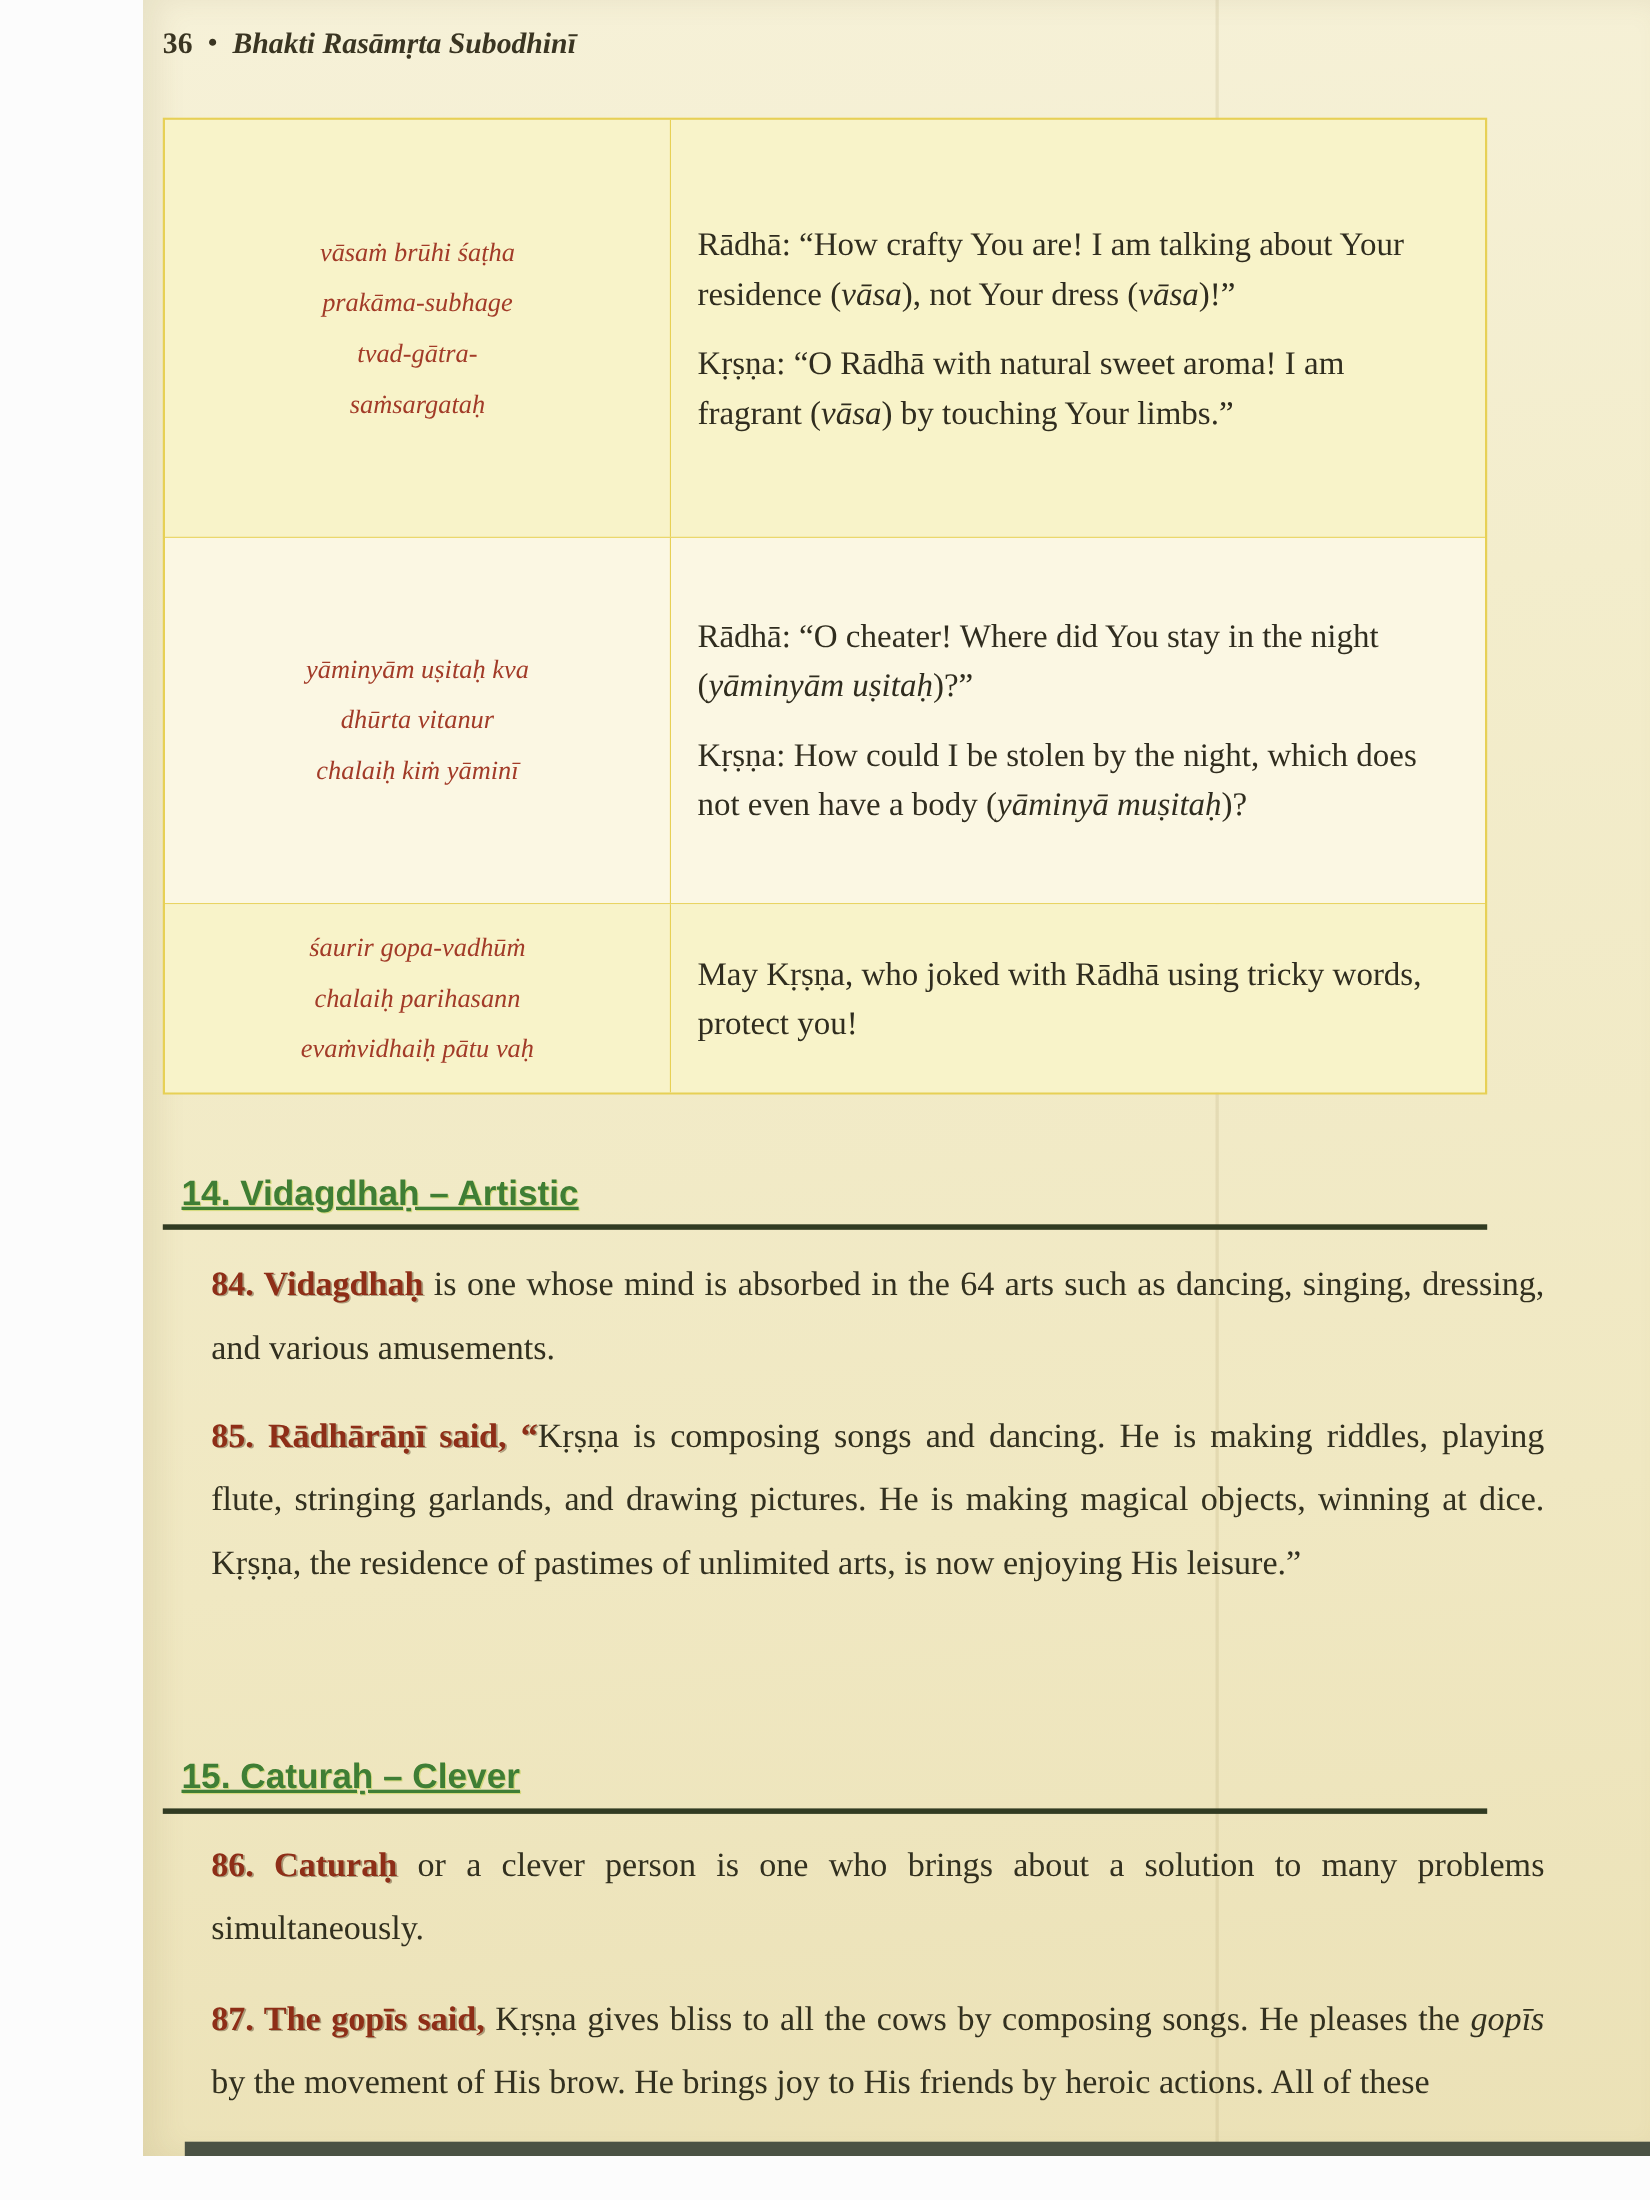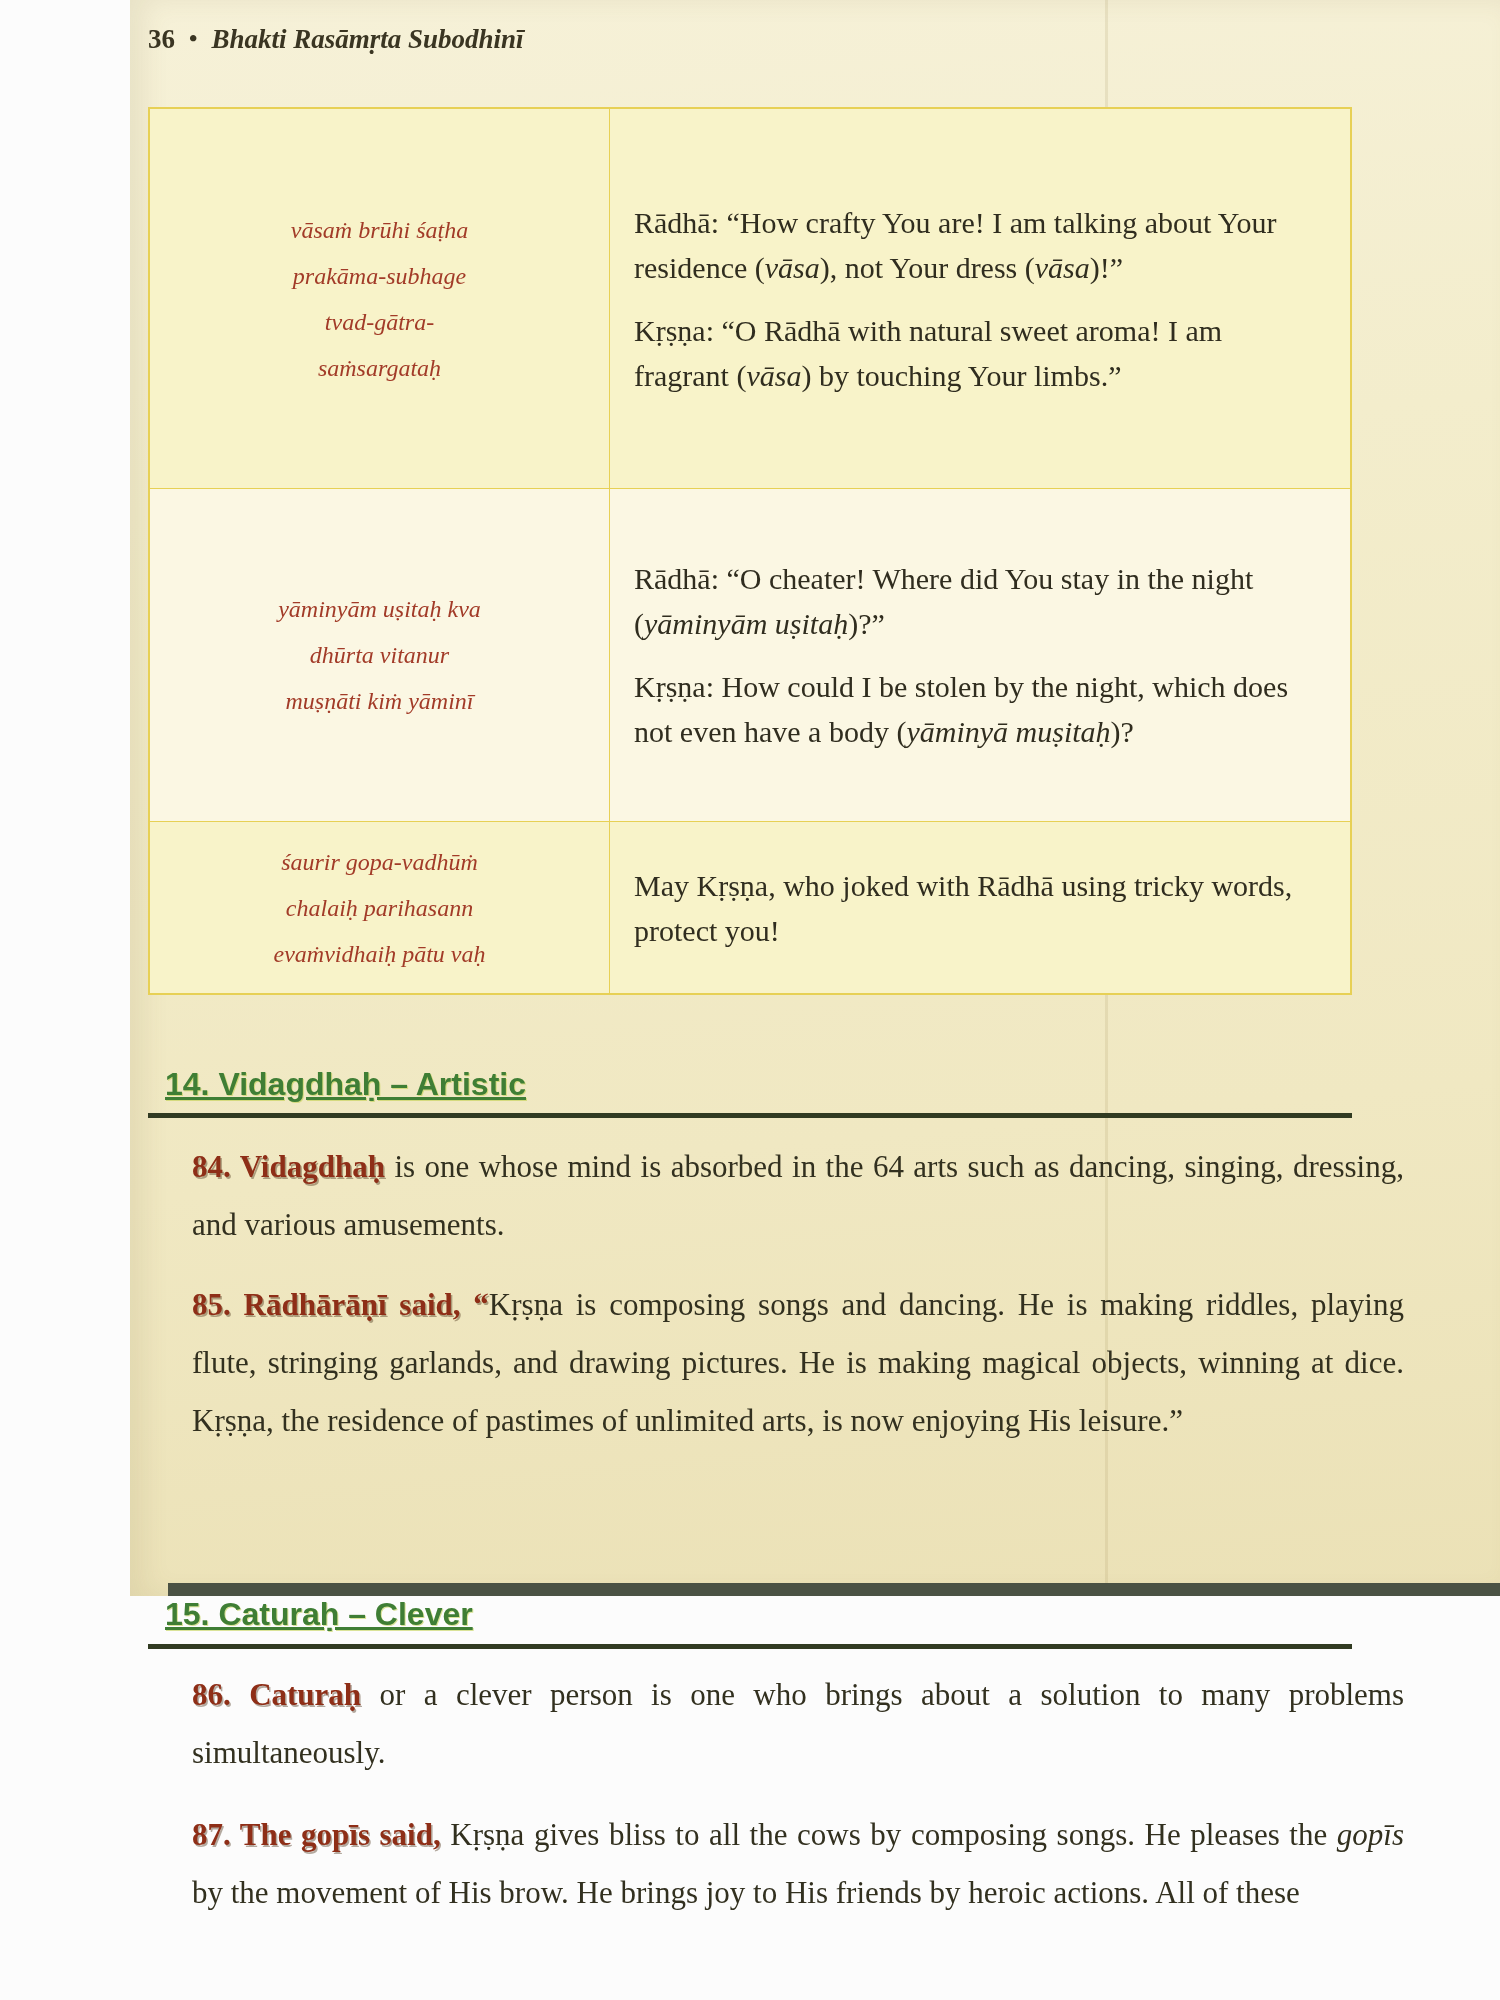--- a/index.html
+++ b/index.html
@@ -2,21 +2,21 @@
 <html><head>
 <meta charset="utf-8">
 <style>
   html,body{margin:0;padding:0;}
   body{
     width:1500px;height:2000px;position:relative;overflow:hidden;
     background:#fcfcfc;
     font-family:"Liberation Serif","DejaVu Serif",serif;
   }
   .paper{
-    position:absolute;left:130px;top:0;width:1370px;height:1596px;
+    position:absolute;left:130px;top:0;width:1370px;height:1960px;
     background:linear-gradient(175deg,#f6f1d8 0%,#f3edcc 30%,#f0e8c2 70%,#ebe1b6 100%);
     box-shadow:inset 14px 0 26px rgba(120,100,50,0.10);
   }
   .fold{
     position:absolute;top:0;bottom:0;left:975px;width:3px;
     background:rgba(160,140,90,0.16);
   }
   .bottom-edge{
     position:absolute;left:38px;right:0;bottom:0;height:13px;
     background:#4b5244;
@@ -104,21 +104,21 @@
       <div class="cell-trans">
         <p><span>Rādhā: “How crafty You are! I am talking about Your residence (</span><span class="it">vāsa</span><span>), not Your dress (</span><span class="it">vāsa</span><span>)!”</span></p>
         <p><span>Kṛṣṇa: “O Rādhā with natural sweet aroma! I am fragrant (</span><span class="it">vāsa</span><span>) by touching Your limbs.”</span></p>
       </div>
     </div>
 
     <div class="vrow r1 bg-b">
       <div class="cell-sans">
         <div>yāminyām uṣitaḥ kva</div>
         <div>dhūrta vitanur</div>
-        <div>muṣṇāti kiṁ yāminī</div>
+        <div>chalaiḥ kiṁ yāminī</div>
       </div>
       <div class="cell-trans">
         <p><span>Rādhā: “O cheater! Where did You stay in the night (</span><span class="it">yāminyām uṣitaḥ</span><span>)?”</span></p>
         <p><span>Kṛṣṇa: How could I be stolen by the night, which does not even have a body (</span><span class="it">yāminyā muṣitaḥ</span><span>)?</span></p>
       </div>
     </div>
 
     <div class="vrow r2 bg-a">
       <div class="cell-sans">
         <div>śaurir gopa-vadhūṁ</div>

